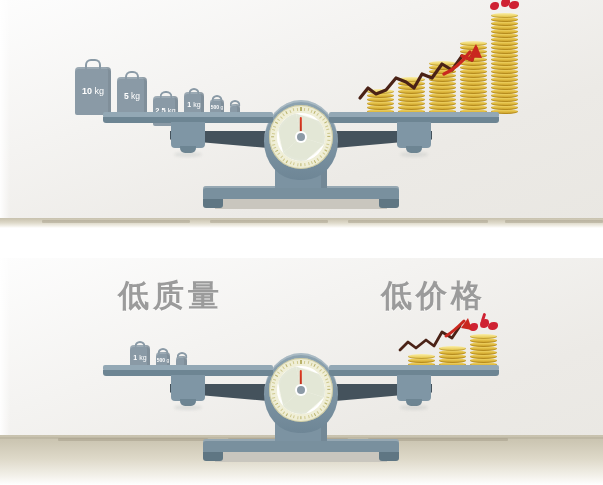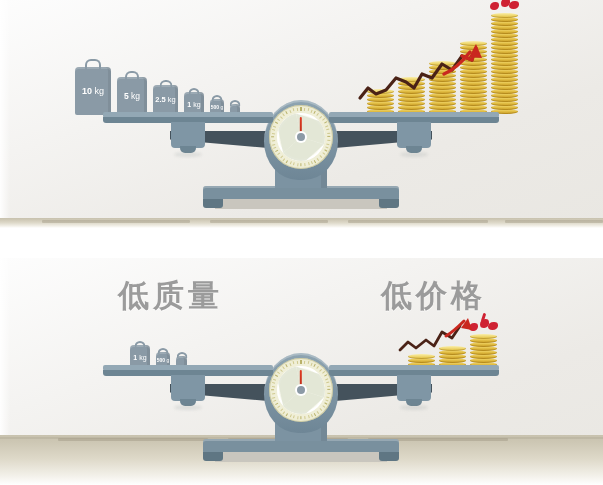--- a/index.html
+++ b/index.html
@@ -97,21 +97,21 @@
 
     <div id="weights-top">
         <div class="weight" style="left: 75px; top: 67px; width: 36px; height: 48px;">
           <div class="handle" style="top: -8px; width: 12px; height: 8px;"></div>
           <div class="lbl" style="font-size: 9px;"><span>10</span> <span class="u">kg</span></div>
         </div>
         <div class="weight" style="left: 117px; top: 77px; width: 30px; height: 38px;">
           <div class="handle" style="top: -6px; width: 10px; height: 6px;"></div>
           <div class="lbl" style="font-size: 8.5px;"><span>5</span> <span class="u">kg</span></div>
         </div>
-        <div class="weight" style="left: 153px; top: 85px; width: 25px; height: 30px;">
+        <div class="weight" style="left: 153px; top: 96px; width: 25px; height: 30px;">
           <div class="handle" style="top: -5px; width: 9px; height: 5px;"></div>
           <div class="lbl" style="font-size: 7.5px;"><span>2.5</span> <span class="u">kg</span></div>
         </div>
         <div class="weight" style="left: 184px; top: 92px; width: 20px; height: 23px;">
           <div class="handle" style="top: -4px; width: 7px; height: 4px;"></div>
           <div class="lbl" style="font-size: 7px;"><span>1</span> <span class="u">kg</span></div>
         </div>
         <div class="weight" style="left: 210px; top: 99px; width: 14px; height: 16px;">
           <div class="handle" style="top: -4px; width: 7px; height: 4px;"></div>
           <div class="lbl" style="font-size: 5px;"><span>500</span> <span class="u">g</span></div>

